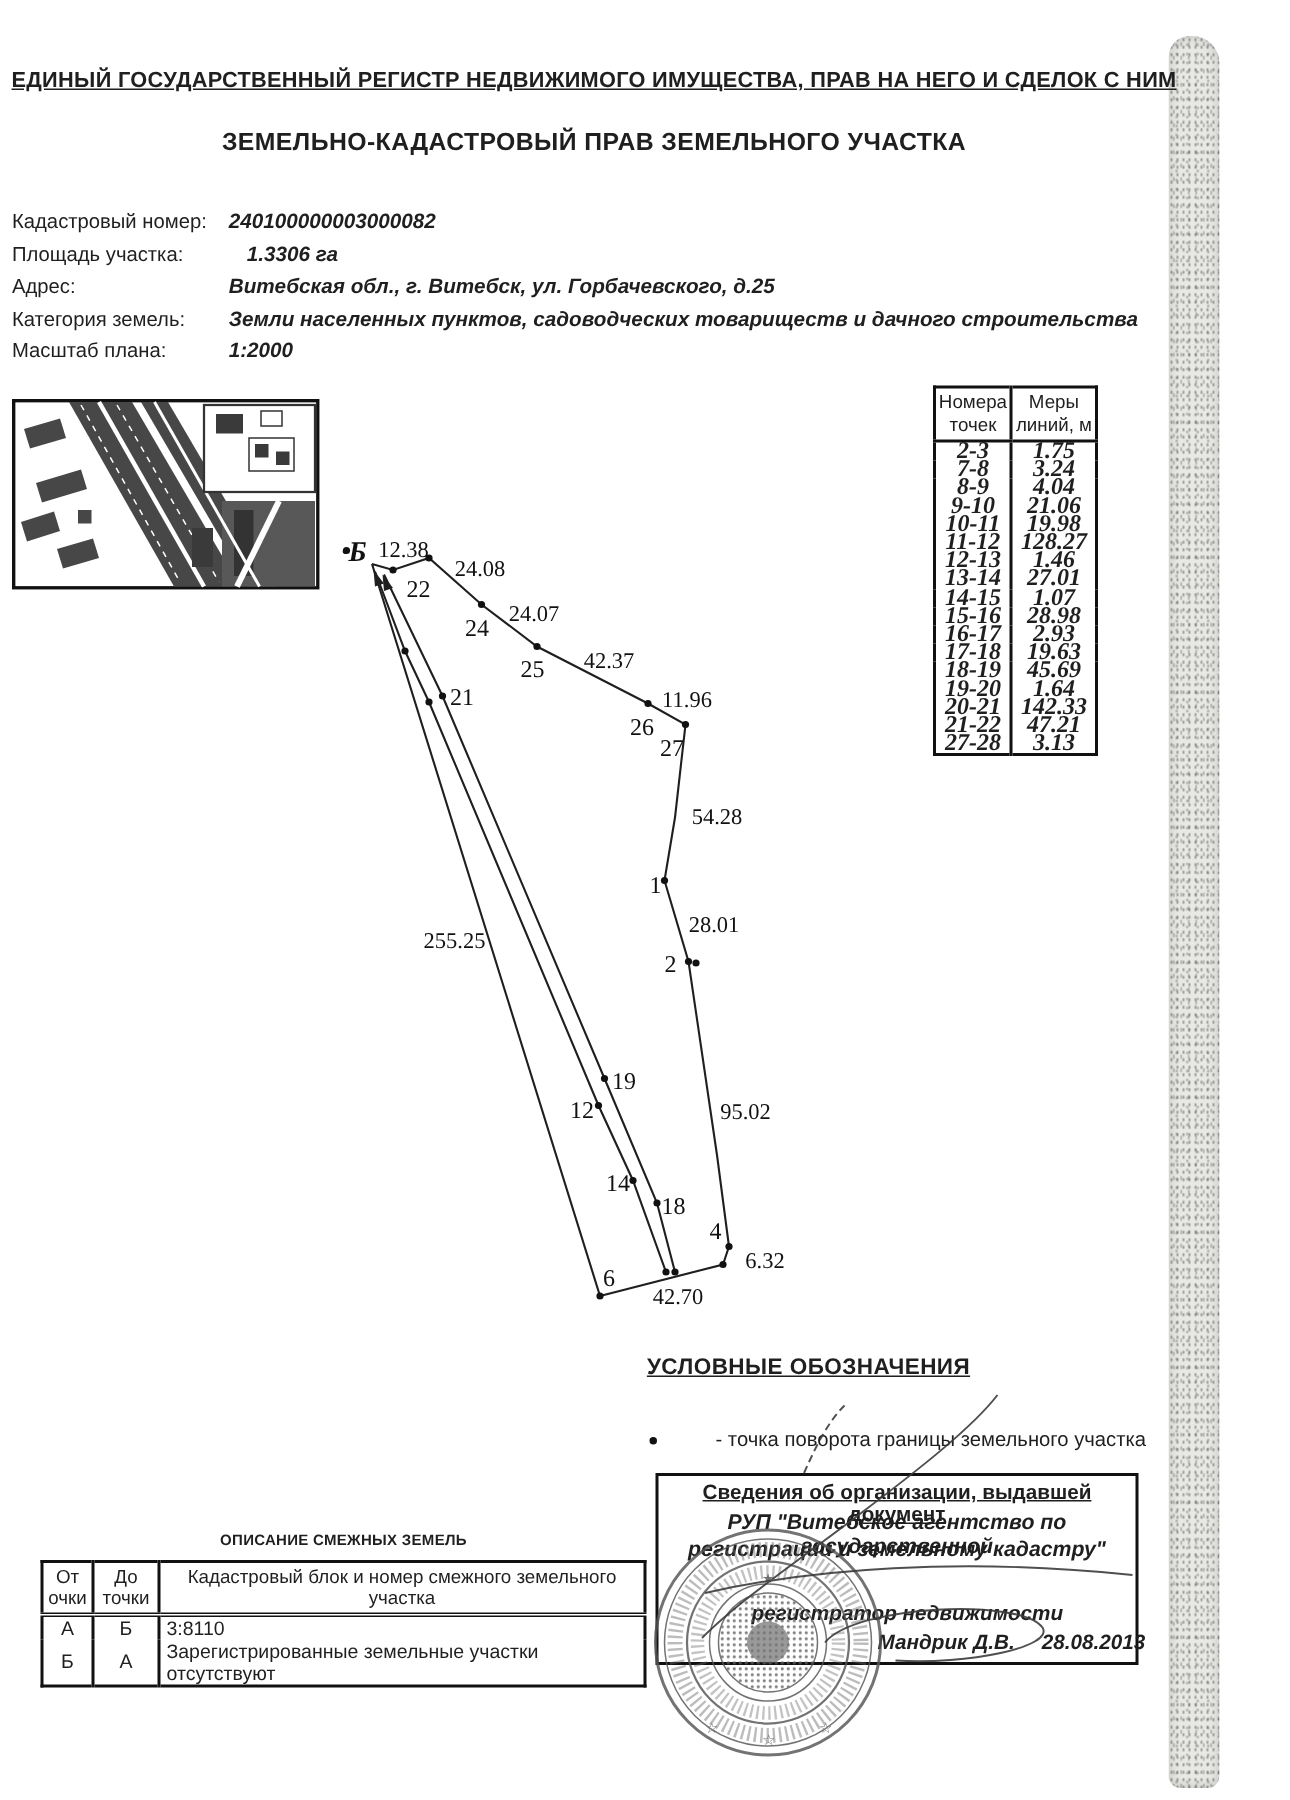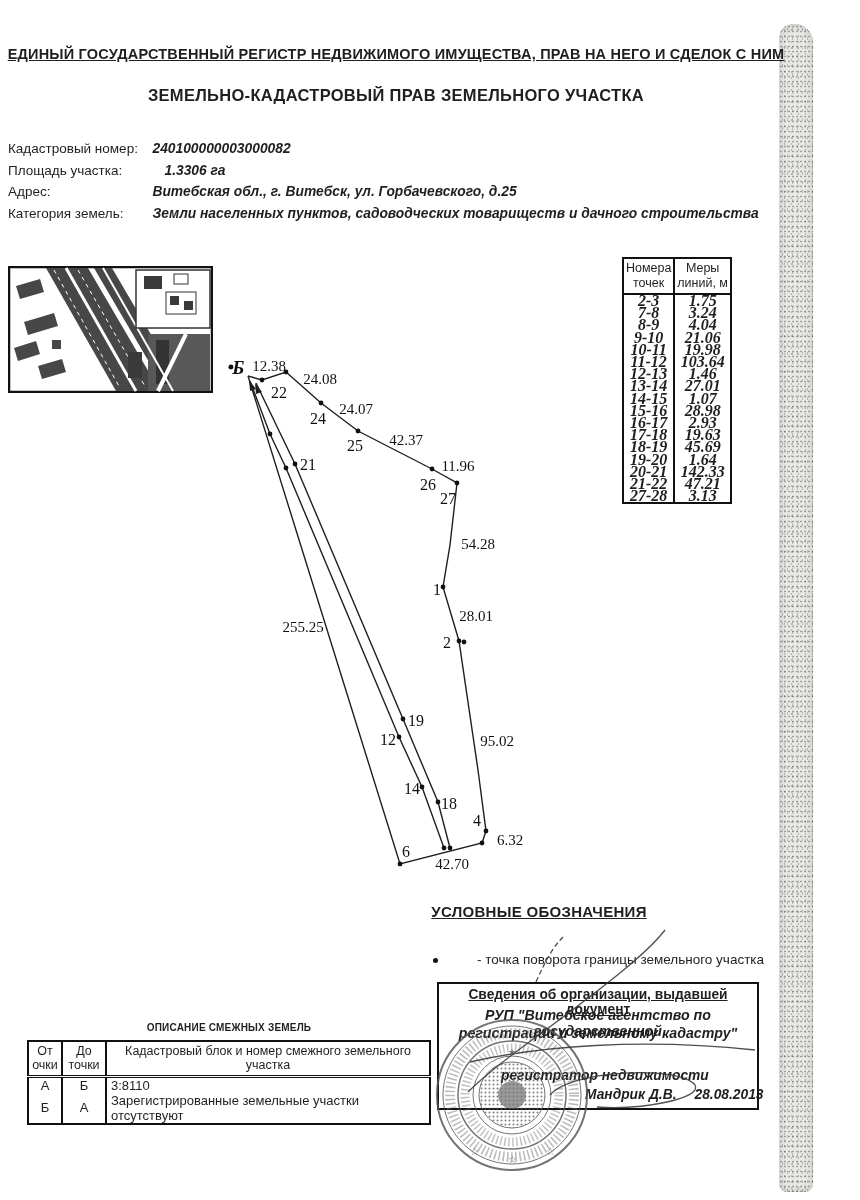--- a/index.html
+++ b/index.html
@@ -96,20 +96,24 @@
       <span class="lbl">Площадь участка:</span>
       <span class="val" style="padding-left:12px;">1.3306  га</span>
     </div>
     <div class="row">
       <span class="lbl">Адрес:</span>
       <span class="val">Витебская обл., г. Витебск, ул. Горбачевского, д.25</span>
     </div>
     <div class="row">
       <span class="lbl">Категория земель:</span>
       <span class="val">Земли населенных пунктов, садоводческих товариществ и дачного строительства</span>
+    </div>
+    <div class="row">
+      <span class="lbl">Масштаб плана:</span>
+      <span class="val">1:2000</span>
     </div>
   </div>
 
   <svg class="inset" width="205" height="127" viewBox="0 0 205 127">
     <rect x="1" y="1" width="203" height="125" fill="#fff" stroke="#111" stroke-width="2.5"></rect>
     <g fill="#474747">
       <polygon points="38,2 80,2 152,125 108,125"></polygon>
       <polygon points="86,2 104,2 176,125 158,125"></polygon>
       <polygon points="8,20 32,13 36,26 12,33"></polygon>
       <polygon points="16,56 46,47 50,60 20,69"></polygon>
@@ -164,21 +168,21 @@
         <tr>
           <td>9-10</td>
           <td>21.06</td>
         </tr>
         <tr>
           <td>10-11</td>
           <td>19.98</td>
         </tr>
         <tr>
           <td>11-12</td>
-          <td>103.64</td>
+          <td>128.27</td>
         </tr>
         <tr>
           <td>12-13</td>
           <td>1.46</td>
         </tr>
         <tr>
           <td>13-14</td>
           <td>27.01</td>
         </tr>
         <tr>

